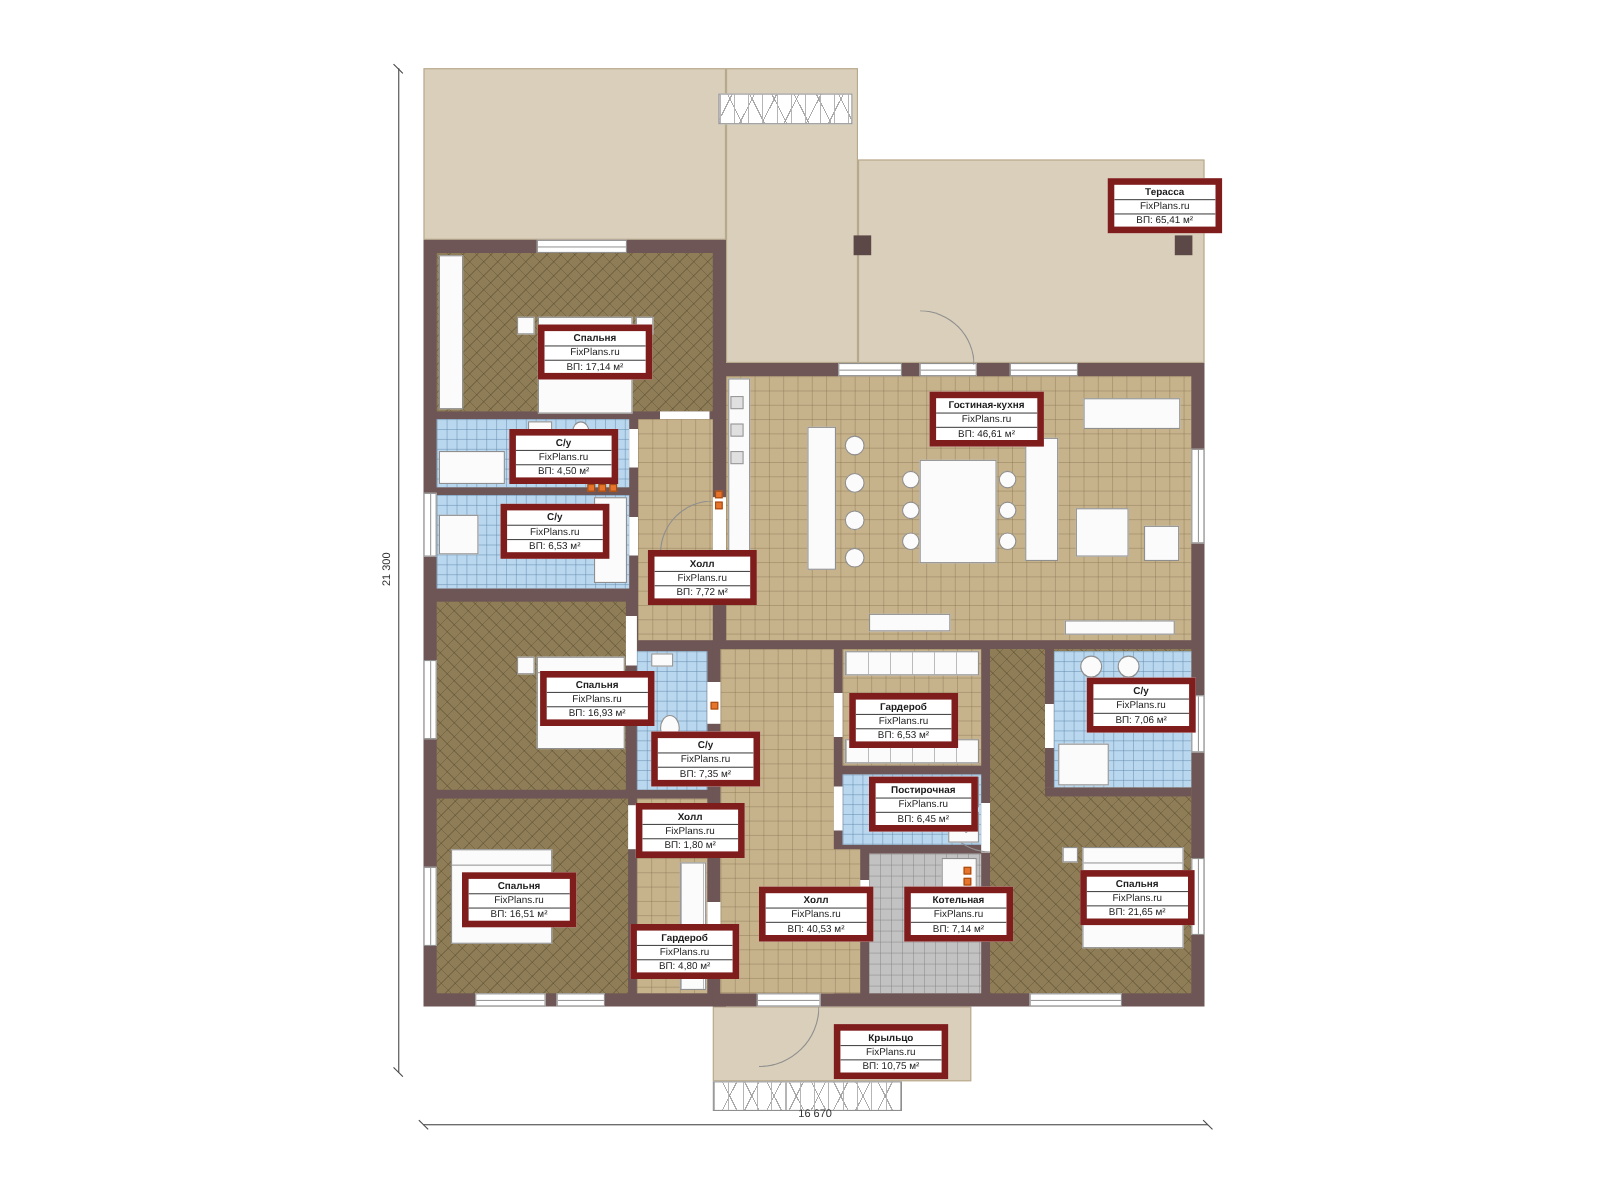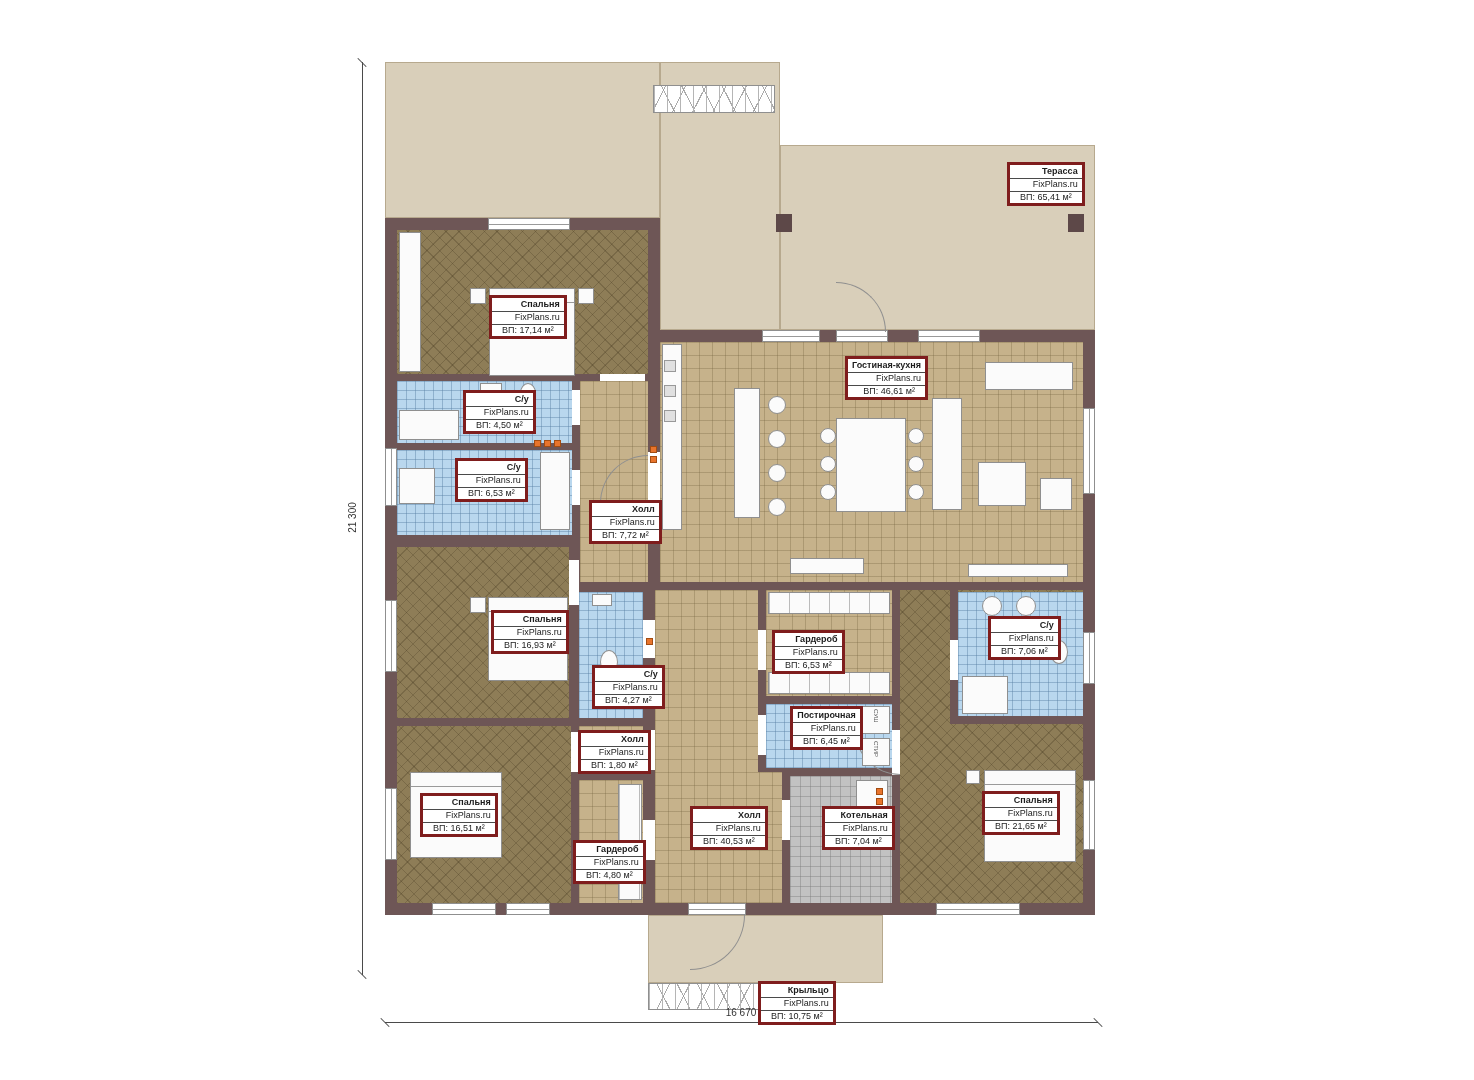--- a/index.html
+++ b/index.html
@@ -21,25 +21,25 @@
   .wline-h{position:absolute;left:0;right:0;top:50%;height:1px;background:#9a9a9a}
   .wline-v{position:absolute;top:0;bottom:0;left:50%;width:1px;background:#9a9a9a}
   .bedline{position:absolute;left:0;right:0;top:13px;height:1px;background:#9a9a9a}
   .marker{background:#e8742c;border:1px solid #a34c12;width:7px;height:7px}
   .post{background:#5d4848}
   .arc{border-color:#8f8f8f;border-style:solid;background:transparent}
   .arc.tl{border-width:1px 0 0 1px;border-radius:100% 0 0 0}
   .arc.tr{border-width:1px 1px 0 0;border-radius:0 100% 0 0}
   .arc.br{border-width:0 1px 1px 0;border-radius:0 0 100% 0}
   .arc.bl{border-width:0 0 1px 1px;border-radius:0 0 0 100%}
-  .rlabel{position:absolute;background:#fff;border:3px solid #7f1d1d;font-size:9px;line-height:1.25;
-          color:#1c1c1c;text-align:right;white-space:nowrap;z-index:30}
+  .rlabel{position:absolute;background:#fff;border:6px solid #7f1d1d;font-size:9px;line-height:1.25;
+          color:#1c1c1c;text-align:center;white-space:nowrap;z-index:30}
   .rlabel .rn{padding:1px 4px;border-bottom:1px solid #4a4a4a;font-weight:bold}
   .rlabel .rw{padding:0 4px;border-bottom:1px solid #4a4a4a}
-  .rlabel .ra{padding:0 10px}
+  .rlabel .ra{padding:0 20px}
   .dimline{background:#4a4a4a}
   .tick{width:12px;height:1px;background:#4a4a4a;transform:rotate(45deg)}
   .dimtext{font-size:10px;color:#333}
   .vdim{transform:rotate(-90deg);transform-origin:center center}
   .appl{font-size:6px;color:#555;writing-mode:vertical-rl;margin:2px auto 0 auto;text-align:center}
 </style>
 </head>
 <body>
 
 <div id="stage">
@@ -246,21 +246,21 @@
     <div class="ra">ВП: 16,93 м²</div>
   </div>
   <div class="rlabel" style="left:772px;top:630px">
     <div class="rn">Гардероб</div>
     <div class="rw">FixPlans.ru</div>
     <div class="ra">ВП: 6,53 м²</div>
   </div>
   <div class="rlabel" style="left:592px;top:665px">
     <div class="rn">С/у</div>
     <div class="rw">FixPlans.ru</div>
-    <div class="ra">ВП: 4,27 м²</div>
+    <div class="ra">ВП: 7,35 м²</div>
   </div>
   <div class="rlabel" style="left:988px;top:616px">
     <div class="rn">С/у</div>
     <div class="rw">FixPlans.ru</div>
     <div class="ra">ВП: 7,06 м²</div>
   </div>
   <div class="rlabel" style="left:790px;top:706px">
     <div class="rn">Постирочная</div>
     <div class="rw">FixPlans.ru</div>
     <div class="ra">ВП: 6,45 м²</div>
@@ -281,28 +281,28 @@
     <div class="ra">ВП: 4,80 м²</div>
   </div>
   <div class="rlabel" style="left:690px;top:806px">
     <div class="rn">Холл</div>
     <div class="rw">FixPlans.ru</div>
     <div class="ra">ВП: 40,53 м²</div>
   </div>
   <div class="rlabel" style="left:822px;top:806px">
     <div class="rn">Котельная</div>
     <div class="rw">FixPlans.ru</div>
-    <div class="ra">ВП: 7,04 м²</div>
+    <div class="ra">ВП: 7,14 м²</div>
   </div>
   <div class="rlabel" style="left:982px;top:791px">
     <div class="rn">Спальня</div>
     <div class="rw">FixPlans.ru</div>
     <div class="ra">ВП: 21,65 м²</div>
   </div>
-  <div class="rlabel" style="left:758px;top:981px">
+  <div class="rlabel" style="left:758px;top:931px">
     <div class="rn">Крыльцо</div>
     <div class="rw">FixPlans.ru</div>
     <div class="ra">ВП: 10,75 м²</div>
   </div>
 
   <div class="a dimline" style="left:362px;top:62px;width:1px;height:913px"></div>
   <div class="a tick" style="left:356px;top:62px"></div>
   <div class="a tick" style="left:356px;top:974px"></div>
   <div class="a dimtext vdim" style="left:322px;top:512px;width:60px;text-align:center">21 300</div>
   <div class="a dimline" style="left:385px;top:1022px;width:713px;height:1px"></div>

